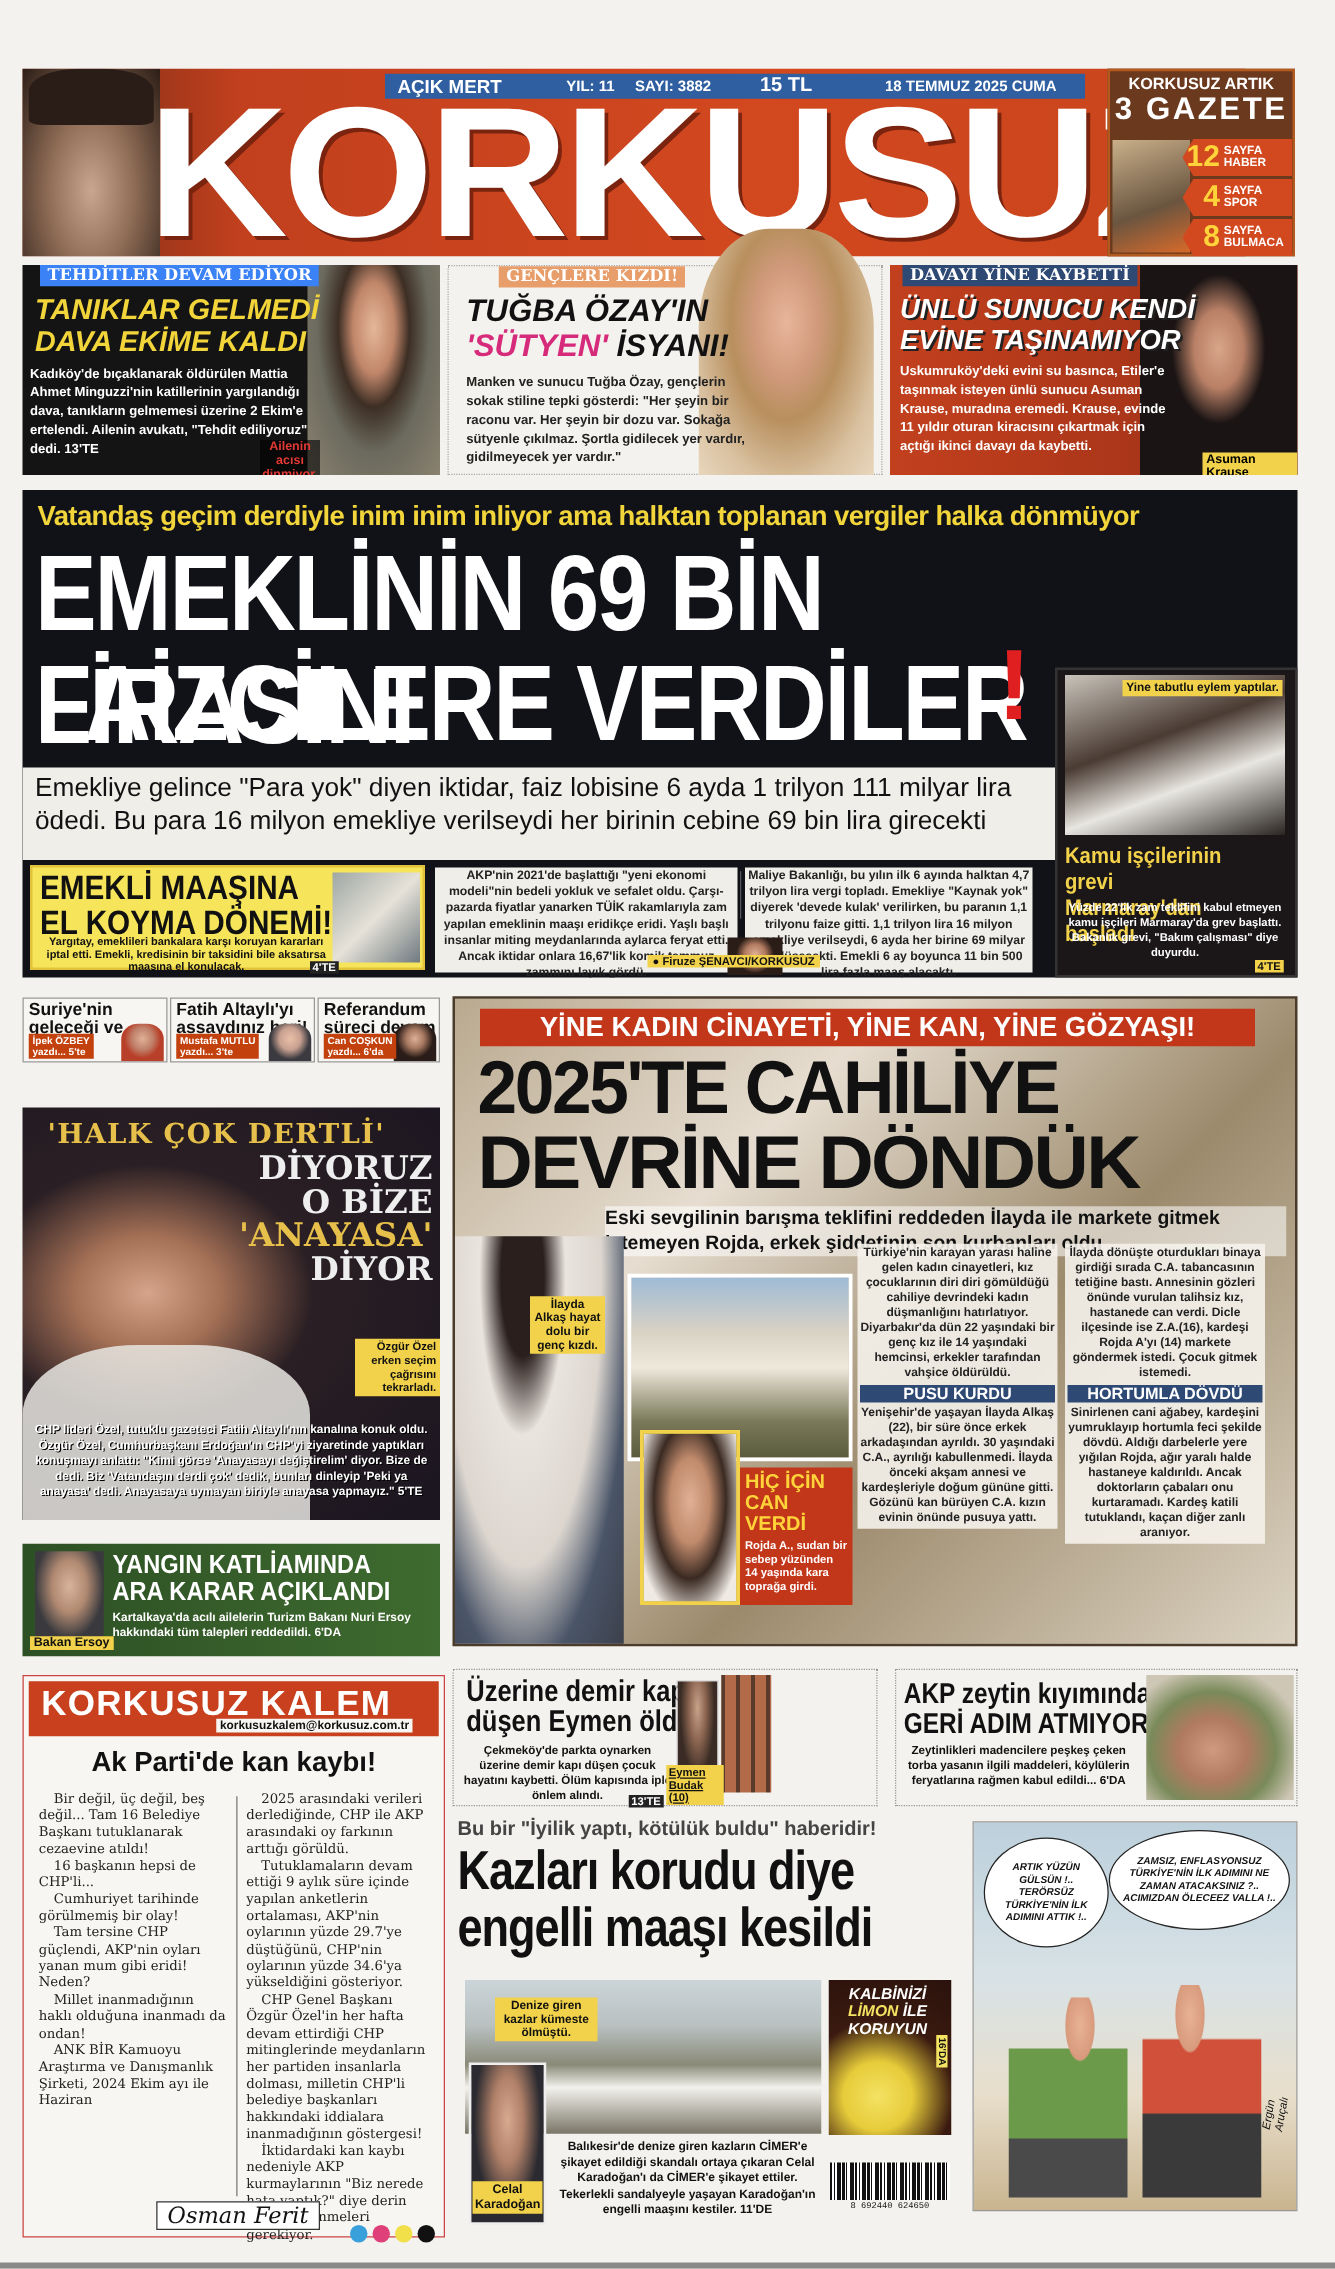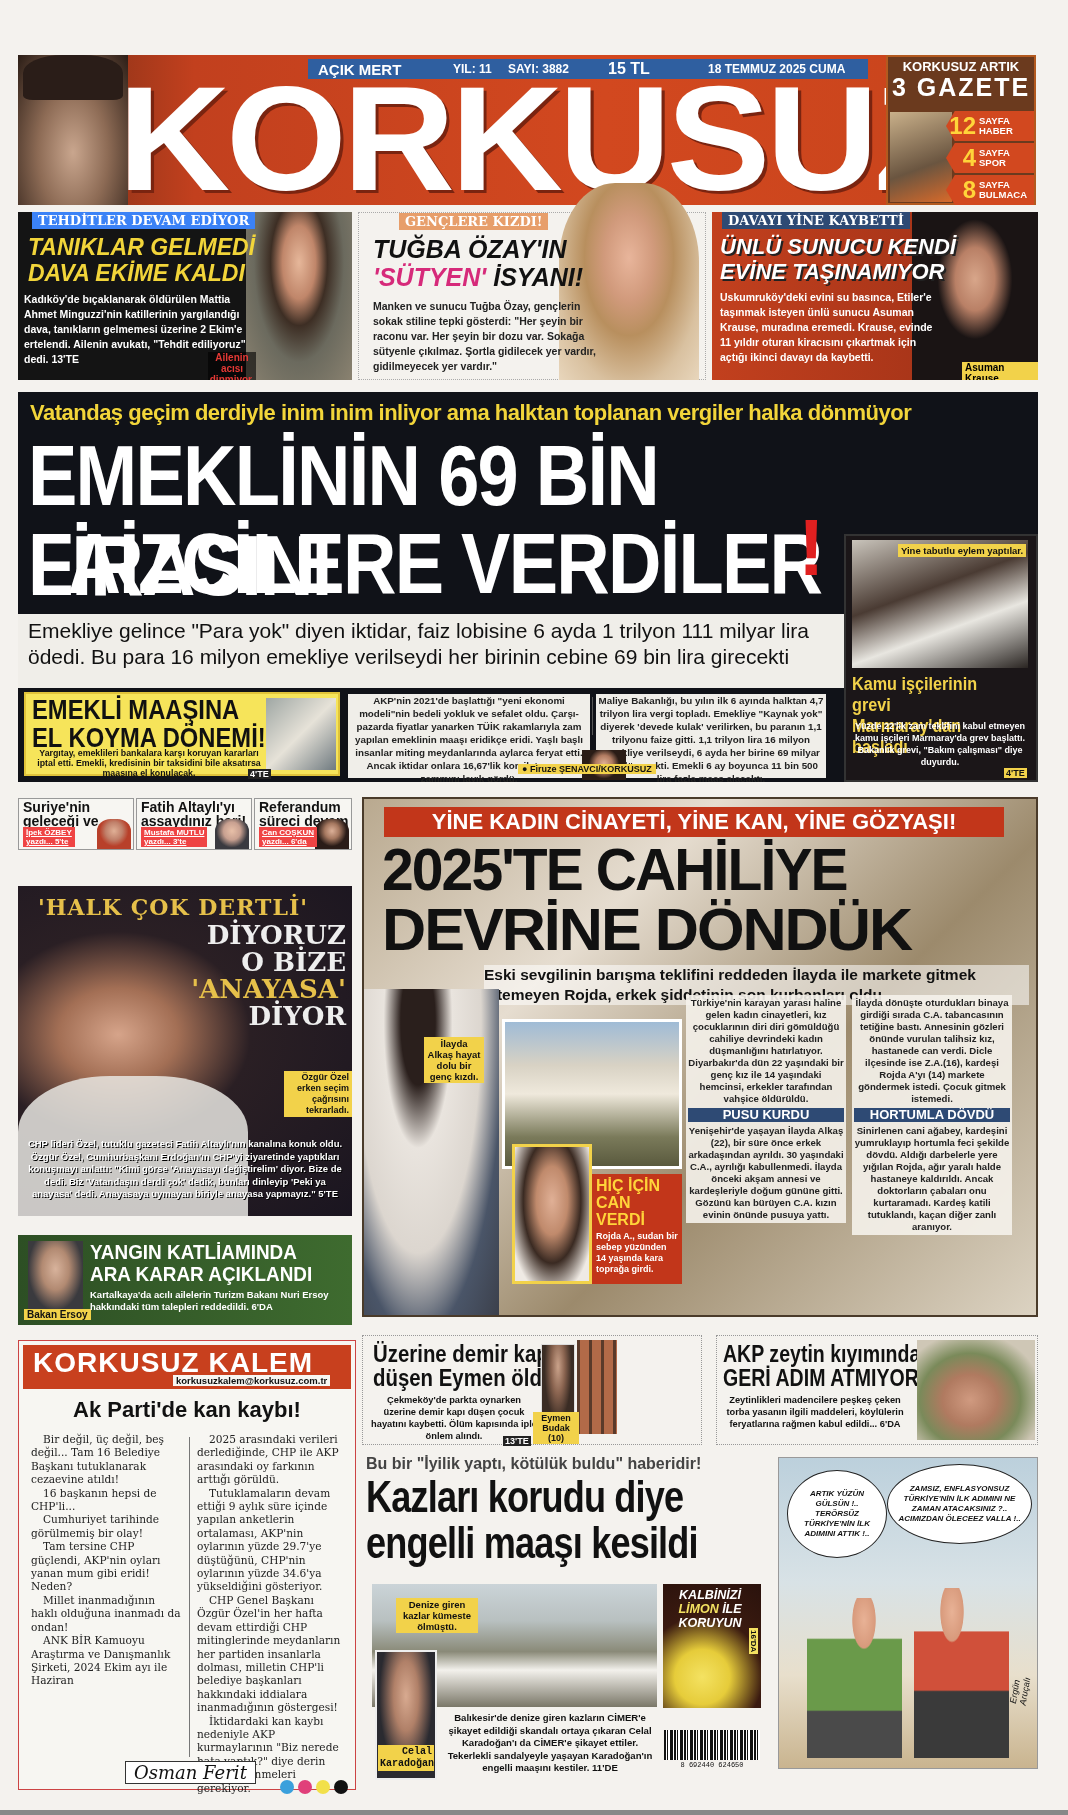--- a/index.html
+++ b/index.html
@@ -69,21 +69,21 @@
   #main-side { left: 826px; top: 142px; width: 194px; height: 248px; background: #1b1618; border: 2px solid #333; }
   #ms-photo { left: 6px; top: 4px; width: 176px; height: 128px; background: linear-gradient(160deg,#c9c4bb 0%, #4a3b33 40%, #e8e6e0 65%, #2a2522 100%); }
   #ms-cap { left: 52px; top: 8px; background: #f2d24a; font-size: 9.5px; line-height: 11px; text-align: center; padding: 1px 3px; font-weight: 700; }
   #ms-title { left: 6px; top: 138px; color: #f2d24a; font-size: 18px; line-height: 21px; font-weight: 900; transform: scaleX(.9); transform-origin: left top; }
   #ms-body { left: 6px; top: 184px; width: 176px; color: #fff; font-size: 9px; line-height: 12px; text-align: center; font-weight: 700; }
   #ms-ref { left: 158px; top: 232px; background: #f2d24a; font-size: 9px; font-weight: 700; padding: 0 2px; }
 
   
   .colbox { position: absolute; top: 798px; width: 116px; height: 52px; border: 1px solid #999; background: #f7f6f2; overflow: hidden; }
   .colbox .ct { position: absolute; left: 4px; top: 1px; font-size: 14px; line-height: 14px; font-weight: 700; color: #111; width: 108px; }
-  .colbox .cb { position: absolute; left: 4px; bottom: 2px; background: #ef4444; color: #fff; font-size: 8px; line-height: 9px; padding: 1px 3px; font-weight: 700; text-decoration: underline; }
+  .colbox .cb { position: absolute; left: 4px; bottom: 2px; background: #c2410c; color: #fff; font-size: 8px; line-height: 9px; padding: 1px 3px; font-weight: 700; }
   .colbox .cp { position: absolute; right: 2px; bottom: 0; width: 34px; height: 30px; border-radius: 40% 40% 0 0; }
 
   
   #ozel { left: 18px; top: 886px; width: 334px; height: 330px; background: radial-gradient(ellipse at 30% 45%, #d6a48a 0%, #a36f55 18%, #2a1f24 40%, #1a1520 100%); overflow: hidden; }
   #oz-k1 { left: 20px; top: 8px; color: #e6c04a; font-size: 22px; font-weight: 700; letter-spacing: 1px; }
   #oz-k2 { left: 160px; top: 36px; color: #eee; font-size: 26px; font-weight: 700; text-align: right; width: 168px; line-height: 27px; }
   #oz-gold { color: #e6c04a; }
   #oz-cap { left: 266px; top: 185px; background: #f2d24a; font-size: 9px; line-height: 11px; text-align: right; padding: 1px 3px; font-weight: 700; }
   #oz-body { left: 6px; top: 252px; width: 322px; color: #fff; font-size: 9.5px; line-height: 12.5px; text-align: center; font-weight: 700; text-shadow: 1px 1px 0 #000; }
   #oz-shirt { left: 0; top: 190px; width: 230px; height: 140px; background: #e8e6e2; border-radius: 40% 40% 0 0; opacity: .85; }
@@ -123,35 +123,35 @@
   #ch-col1 { left: 322px; top: 196px; width: 160px; font-size: 9.6px; line-height: 12px; text-align: center; font-weight: 700; color: #222; background: rgba(245,242,235,.9); padding: 2px; }
   #ch-col2 { left: 488px; top: 196px; width: 160px; font-size: 9.6px; line-height: 12px; text-align: center; font-weight: 700; color: #222; background: rgba(245,242,235,.9); padding: 2px; }
   .subh { background: #2e4a74; color: #fff; font-size: 13px; font-weight: 900; margin: 3px 0; padding: 1px 0; }
 
   
   #eymen { left: 362px; top: 1335px; width: 340px; height: 110px; border: 1px dotted #999; }
   #ey-title { left: 10px; top: 6px; font-size: 24px; line-height: 24px; font-weight: 900; transform: scaleX(.85); transform-origin: left top; }
   #ey-body { left: 8px; top: 58px; width: 166px; font-size: 9.3px; line-height: 12px; font-weight: 700; text-align: center; }
   #ey-photo { left: 178px; top: 8px; width: 34px; height: 88px; background: radial-gradient(ellipse at 50% 25%, #caa28a 0%, #8a6450 30%, #3a2c24 60%); border: 1px solid #ddd; }
   #ey-gate { left: 214px; top: 4px; width: 40px; height: 94px; background: repeating-linear-gradient(90deg,#5a3a2a 0 3px,#b26a48 3px 12px); }
-  #ey-cap { left: 170px; top: 76px; background: #f2d24a; font-size: 9px; line-height: 10px; padding: 1px 2px; font-weight: 700; text-align: center; }
+  #ey-cap { left: 170px; top: 76px; background: #f2d24a; font-size: 9px; line-height: 10px; padding: 1px 2px; font-weight: 700; text-align: left; text-decoration: underline; }
   #ey-ref { left: 140px; top: 100px; background: #222; color: #fff; font-size: 9px; padding: 0 2px; font-weight: 700; }
 
   #zeytin { left: 716px; top: 1335px; width: 322px; height: 110px; border: 1px dotted #999; }
   #zy-title { left: 6px; top: 6px; font-size: 23px; line-height: 24px; font-weight: 900; transform: scaleX(.85); transform-origin: left top; }
   #zy-body { left: 6px; top: 58px; width: 184px; font-size: 9.3px; line-height: 12px; font-weight: 700; text-align: center; }
   #zy-photo { left: 200px; top: 4px; width: 118px; height: 100px; background: radial-gradient(ellipse at 45% 60%, #d09a80 0%, #b07a60 30%, #7a8a5a 55%, #cfc7b6 80%); }
 
   
   #kaz-kicker { left: 366px; top: 1455px; color: #444; font-size: 16px; font-weight: 700; }
   #kaz-title { left: 366px; top: 1474px; font-size: 44px; line-height: 46px; font-weight: 900; transform: scaleX(.82); transform-origin: left top; letter-spacing: -1px; }
   #kaz-photo { left: 372px; top: 1584px; width: 285px; height: 123px; background: linear-gradient(180deg,#cbd4d8 0%,#b8c0c0 30%,#8a8a78 55%,#f3f1ec 70%,#7a7768 100%); }
   #kaz-cap1 { left: 396px; top: 1598px; background: #f2d24a; font-size: 9.5px; line-height: 11px; text-align: center; padding: 1px 3px; font-weight: 700; }
   #kaz-celal { left: 375px; top: 1650px; width: 62px; height: 130px; background: radial-gradient(ellipse at 50% 35%, #d8aa90 0%, #b08068 30%, #2a2a30 65%); border: 2px solid #eee; }
-  #kaz-celal-cap { left: 378px; top: 1745px; background: #f2d24a; font-size: 10px; line-height: 12px; text-align: right; padding: 1px 2px; font-weight: 700; font-family: Liberation Mono, monospace; }
+  #kaz-celal-cap { left: 378px; top: 1745px; background: #f2d24a; font-size: 10px; line-height: 12px; text-align: center; padding: 1px 2px; font-weight: 700; }
   #kaz-body { left: 440px; top: 1712px; width: 220px; font-size: 9.6px; line-height: 12.5px; text-align: center; font-weight: 700; }
   #limon { left: 663px; top: 1584px; width: 98px; height: 124px; background: radial-gradient(circle at 40% 75%, #f4e262 0%, #e6cc3a 25%, #3a1a10 55%, #2a120c 100%); }
   #limon-t { left: 4px; top: 4px; width: 86px; text-align: center; color: #fff; font-size: 12.5px; line-height: 14px; font-weight: 900; font-style: italic; }
   #limon-t .y { color: #f4e262; }
   #limon-ref { left: 86px; top: 44px; background: #f4e262; font-size: 8px; font-weight: 700; writing-mode: vertical-rl; padding: 2px 0; }
   #barcode { left: 664px; top: 1730px; width: 96px; height: 30px; background: repeating-linear-gradient(90deg,#111 0 2px,#fff 2px 3px,#111 3px 4px,#fff 4px 6px,#111 6px 9px,#fff 9px 10px); }
   #barcode-num { left: 664px; top: 1761px; width: 96px; font-size: 7px; text-align: center; font-family: "Liberation Mono", monospace; }
 
   
   #cartoon { left: 778px; top: 1457px; width: 260px; height: 312px; background: linear-gradient(180deg,#bcd0dc 0%, #d8e2e6 40%, #e8dfcc 70%, #c9b48f 100%); border: 1px solid #999; }

